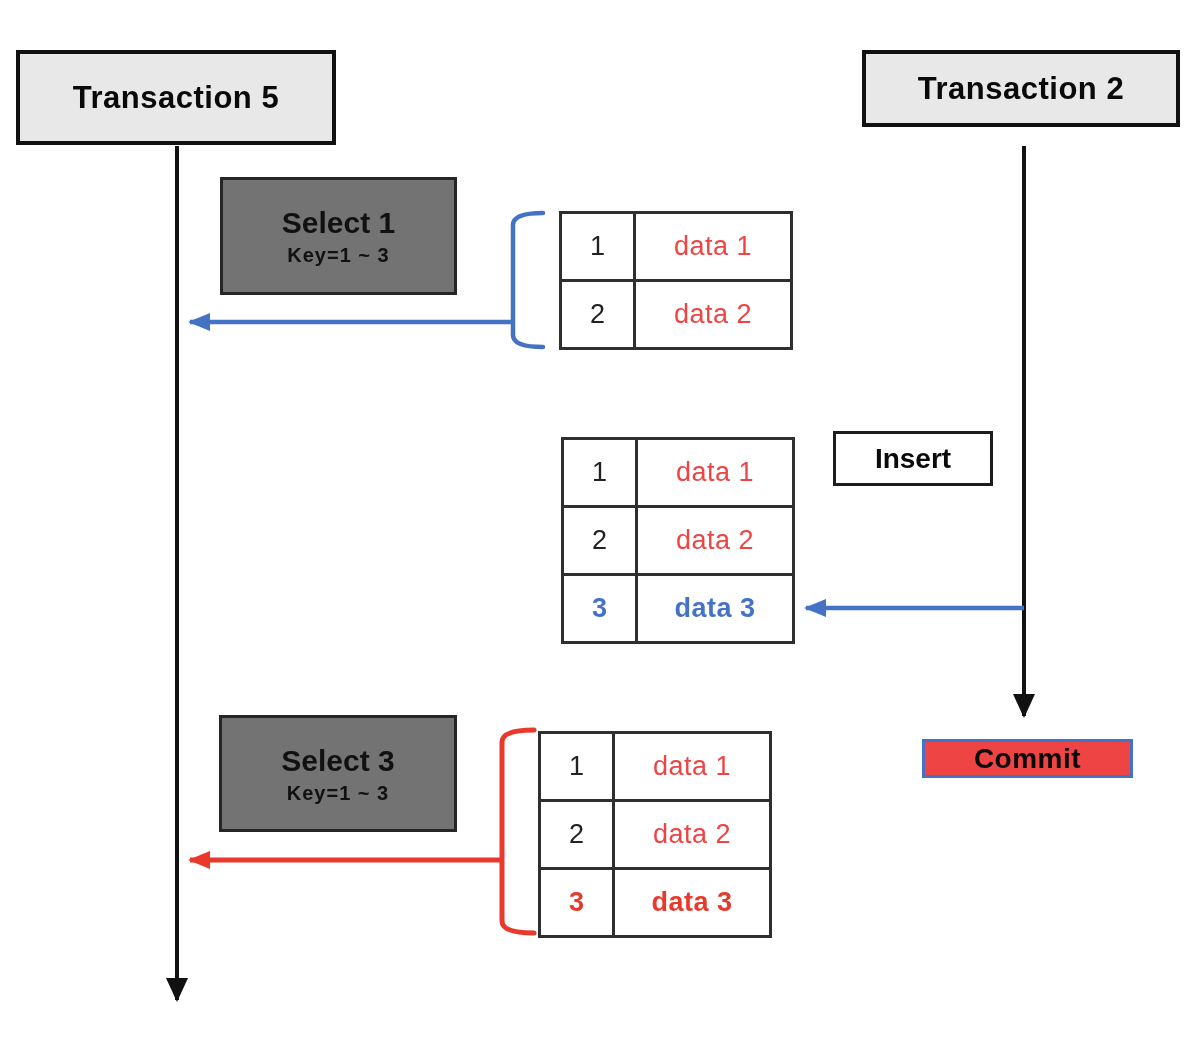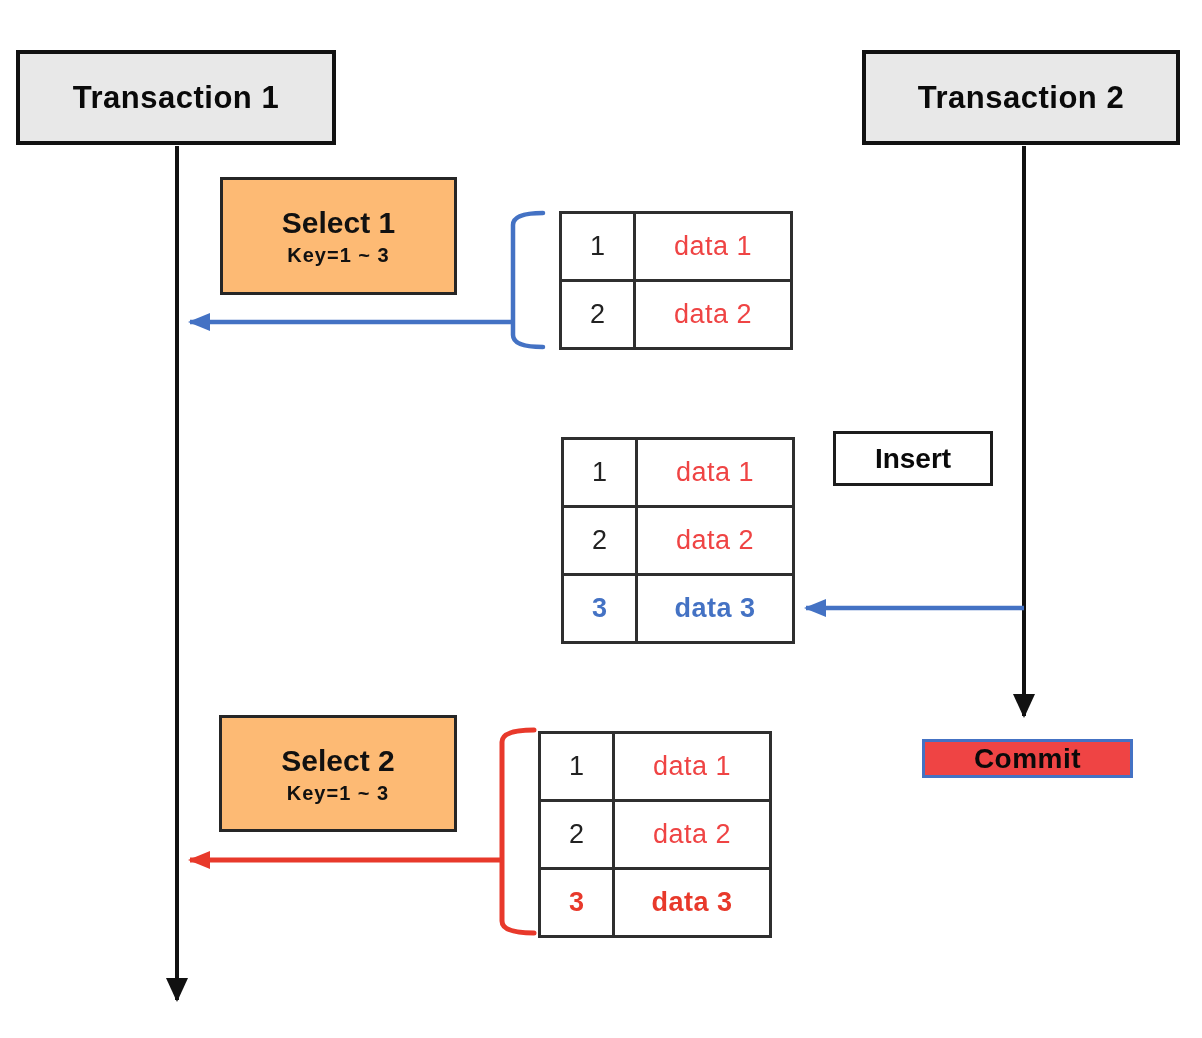--- a/index.html
+++ b/index.html
@@ -25,25 +25,25 @@
   .fill-blue{fill:var(--accent_blue);}
   .fill-red{fill:var(--accent_red);}
 
   
   .txn-box{
     position:absolute;display:flex;align-items:center;justify-content:center;
     background:var(--box_fill);border:4px solid var(--line_black);
     font-size:31px;font-weight:bold;color:#0a0a0a;letter-spacing:0.5px;
   }
   .txn1{left:16px;top:50px;width:320px;height:95px;}
-  .txn2{left:862px;top:50px;width:318px;height:95px;}
+  .txn2{left:862px;top:50px;width:318px;height:77px;}
 
   .op-box{
     position:absolute;display:flex;flex-direction:column;align-items:center;justify-content:center;
-    background:#fdba74;border:3px solid #262626;
+    background:#737373;border:3px solid #262626;
   }
   .select1{left:220px;top:177px;width:237px;height:118px;}
   .select2{left:219px;top:715px;width:238px;height:117px;}
   .op-title{font-size:30px;font-weight:bold;color:#111;line-height:1.2;}
   .op-cond{font-size:20px;font-weight:bold;color:#111;margin-top:3px;letter-spacing:1px;}
 
   .insert-box{
     position:absolute;left:833px;top:431px;width:160px;height:55px;
     display:flex;align-items:center;justify-content:center;
     background:#ffffff;border:3px solid #1d1d1d;
@@ -98,21 +98,21 @@
     <path class="stroke-blue" d="M543,213 Q513,213 513,225 L513,335 Q513,347 543,347" fill="none" stroke-width="4.5" stroke-linecap="round"></path>
     <line class="stroke-blue" x1="513" y1="322" x2="190" y2="322" stroke-width="4.5" marker-end="url(#arrow-blue)"></line>
 
     <line class="stroke-blue" x1="1024" y1="608" x2="806" y2="608" stroke-width="4.5" marker-end="url(#arrow-blue)"></line>
 
     <path class="stroke-red" d="M534,730 Q502,730 502,742 L502,921 Q502,933 534,933" fill="none" stroke-width="5" stroke-linecap="round"></path>
     <line class="stroke-red" x1="502" y1="860" x2="190" y2="860" stroke-width="5" marker-end="url(#arrow-red)"></line>
   </svg>
 
   <div class="txn-box txn1">
-    <span>Transaction 1</span>
+    <span>Transaction 5</span>
   </div>
   <div class="txn-box txn2">
     <span>Transaction 2</span>
   </div>
 
   <div class="op-box select1">
     <div class="op-title">Select 1</div>
     <div class="op-cond">Key=1 ~ 3</div>
   </div>
 
@@ -144,21 +144,21 @@
 
   <div class="insert-box">
     <span>Insert</span>
   </div>
 
   <div class="commit-box">
     <span>Commit</span>
   </div>
 
   <div class="op-box select2">
-    <div class="op-title">Select 2</div>
+    <div class="op-title">Select 3</div>
     <div class="op-cond">Key=1 ~ 3</div>
   </div>
 
   <div class="dtable t3">
     <div class="trow">
       <div class="tkey">1</div>
       <div class="tval">data 1</div>
     </div>
     <div class="trow">
       <div class="tkey">2</div>

